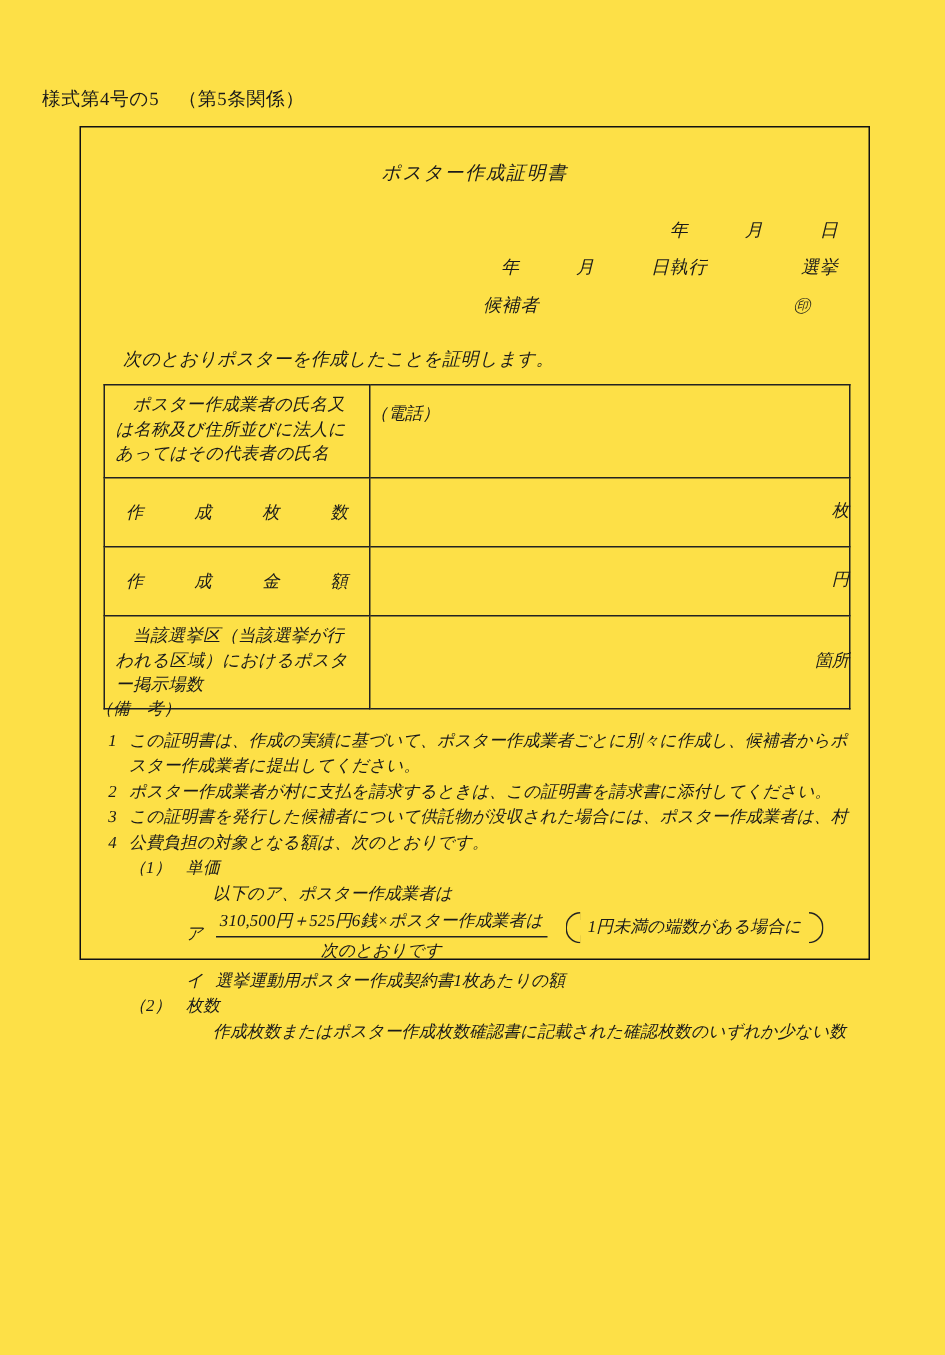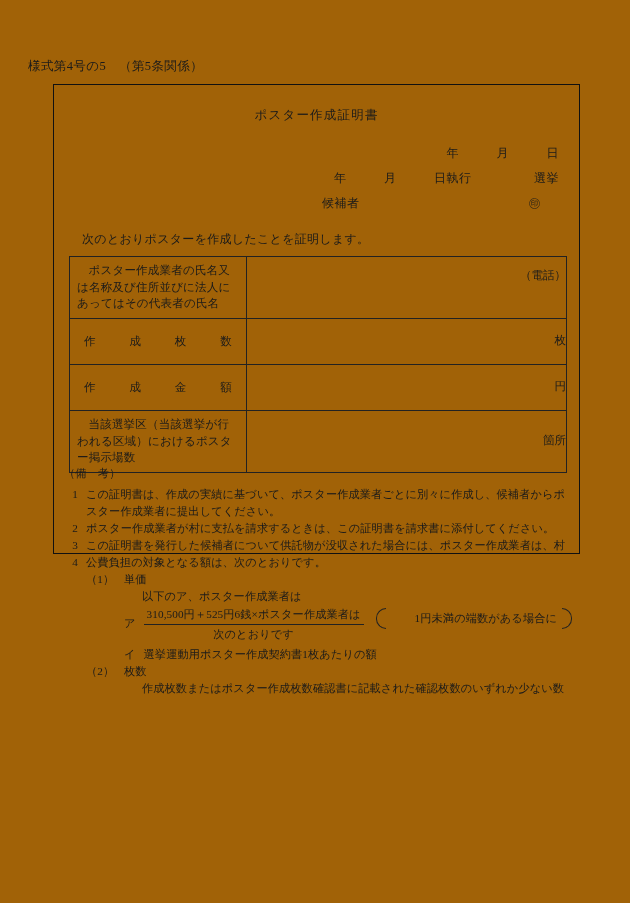--- a/index.html
+++ b/index.html
@@ -11,42 +11,43 @@
     width: 630px;
     height: 903px;
     position: relative;
     font-family: "Liberation Serif", "DejaVu Serif", serif;
     color: #1a1a1a;
     overflow: hidden;
   }
   .page {
     position: absolute;
     inset: 0;
-    background: #a16207;
+    background: #fde047;
   }
 
   
   .form-number {
     position: absolute;
     left: 28px;
     top: 58px;
     font-size: 12.5px;
     letter-spacing: 0.4px;
     white-space: nowrap;
   }
 
   
   .frame {
     position: absolute;
     left: 53px;
     top: 84px;
     width: 527px;
-    height: 470px;
+    height: 556px;
     border: 1.6px solid #111;
     box-sizing: border-box;
+    font-style: italic;
   }
 
   .doc-title {
     position: absolute;
     left: 0;
     right: 0;
     top: 22px;
     text-align: center;
     font-size: 12.5px;
     letter-spacing: 1.2px;
@@ -133,21 +134,21 @@
   }
   .phone-wrap {
     position: relative;
     height: 100%;
   }
   .phone-text {
     position: absolute;
     left: 0;
     right: 0;
     bottom: 5px;
-    text-align: right;
+    text-align: left;
   }
   .row-h-tall { height: 58px; }
   .row-h-mid  { height: 46px; }
   .row-h-note { height: 47px; }
 
   
   .remarks {
     position: absolute;
     left: 10px;
     top: 380px;
@@ -225,21 +226,21 @@
   .brk-r {
     border: 1px solid #222;
     border-left: none;
     border-radius: 0 14px 14px 0;
   }
   .brk-text {
     padding: 2px 5px;
     line-height: 1.5;
     white-space: nowrap;
   }
-  .brk-text span { display: block; margin-left: 24px; }
+  .brk-text span { display: block; }
 </style>
 </head>
 <body>
 
 <div class="page">
 
   <div class="form-number">様式第4号の5　（第5条関係）</div>
 
   <div class="frame">
 

